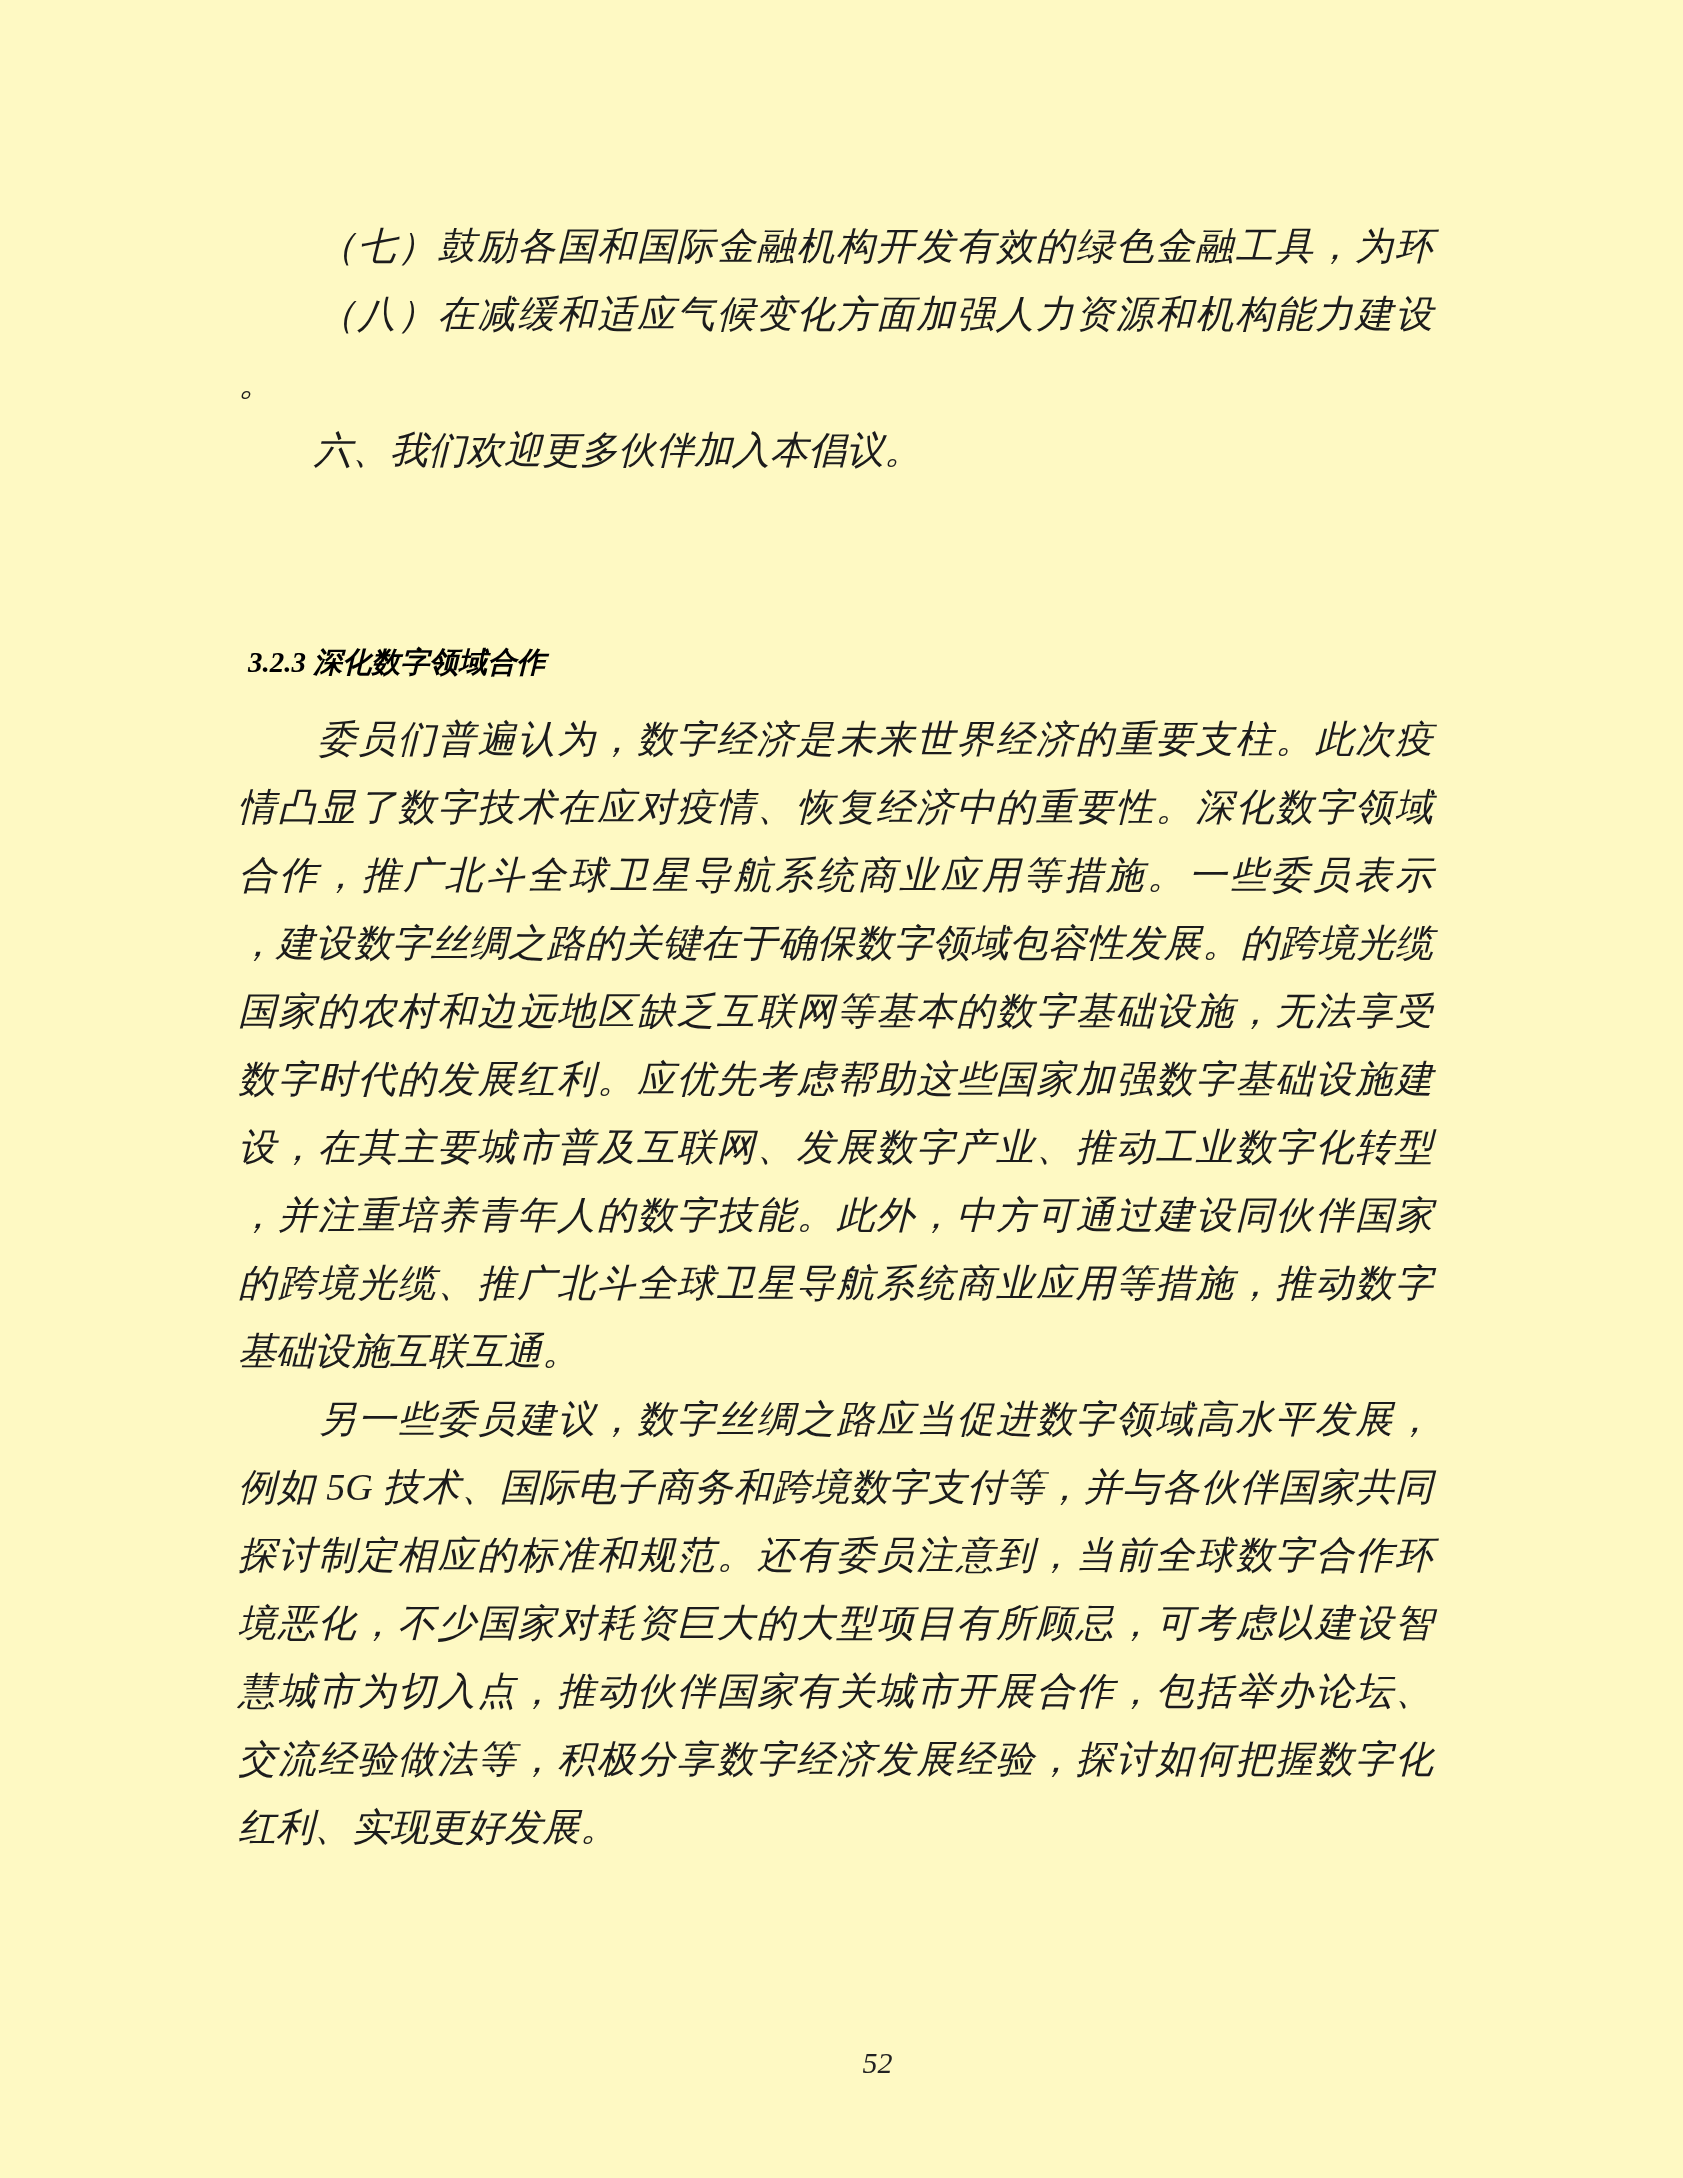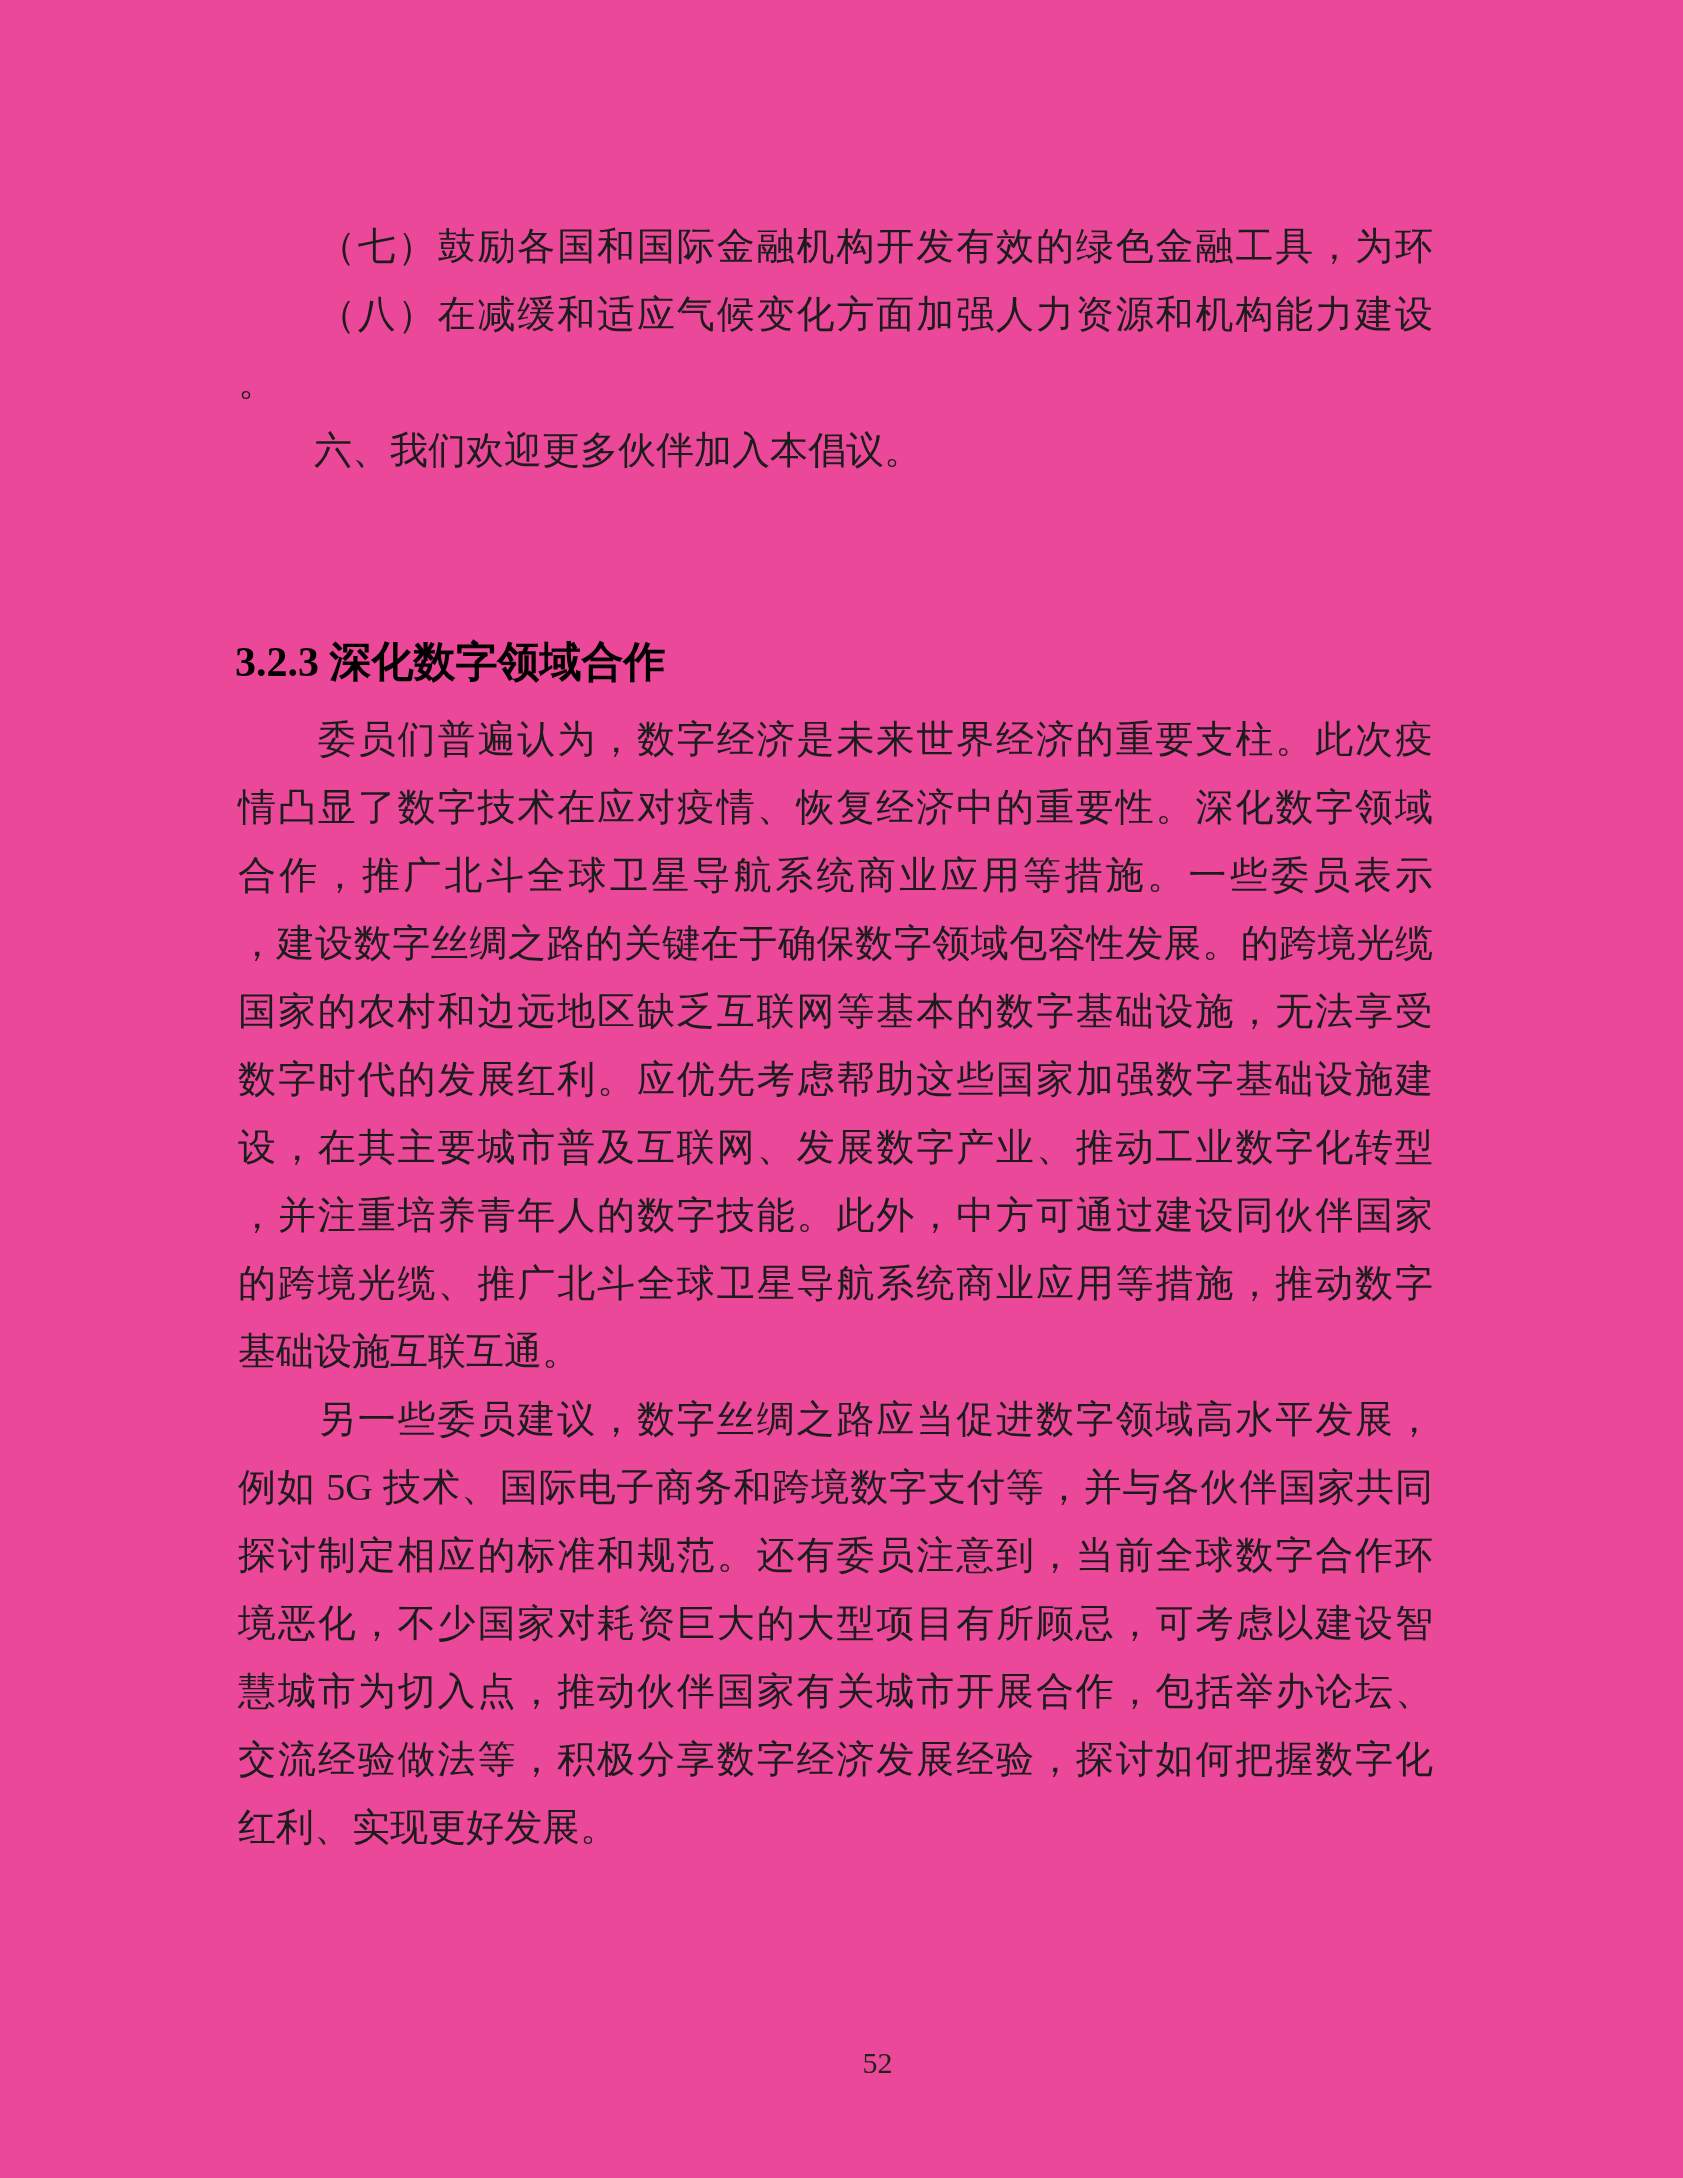--- a/index.html
+++ b/index.html
@@ -4,24 +4,25 @@
 <style>
   html, body {
     margin: 0;
     padding: 0;
     background: #ffffff;
   }
   #page {
     position: relative;
     width: 1683px;
     height: 2178px;
-    background: #ec4899;
+    background: #fef9c3;
     overflow: hidden;
     font-family: "Liberation Serif", "DejaVu Serif", serif;
     color: #1c1c1c;
+    font-style: italic;
   }
   .textcol {
     position: absolute;
     left: 238px;
     width: 1195px;
   }
   #top-block   { top: 212px; }
   #body-block  { top: 705px; }
   .line {
     font-size: 38px;
@@ -31,24 +32,24 @@
     text-align: left;
     letter-spacing: 0px;
     color: #1c1c1c;
   }
   .line.full {
     text-align: justify;
     text-align-last: justify;
   }
   #section-heading {
     position: absolute;
-    left: 235px;
+    left: 248px;
     top: 628px;
     width: 1195px;
-    font-size: 42px;
+    font-size: 29px;
     line-height: 68px;
     font-weight: bold;
     color: #000000;
     white-space: pre;
   }
   #page-number {
     position: absolute;
     left: 0;
     top: 2045px;
     width: 1683px;

